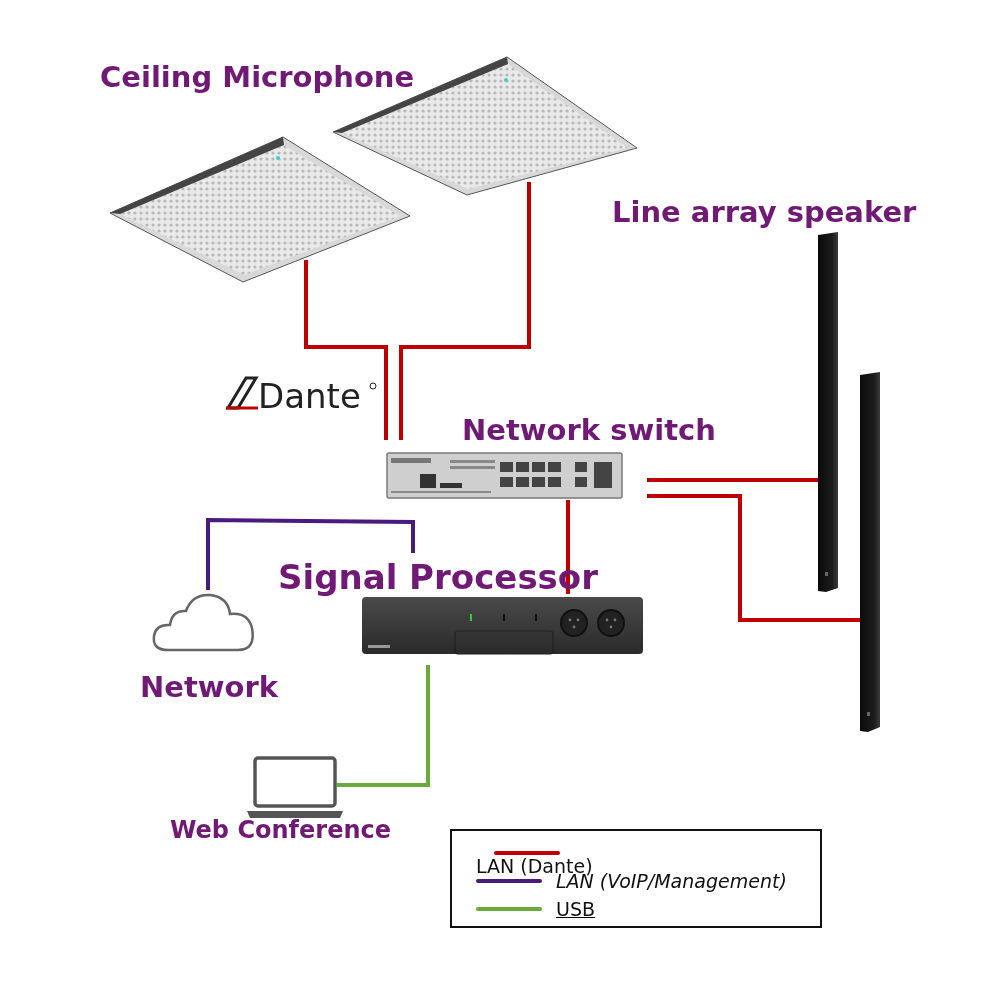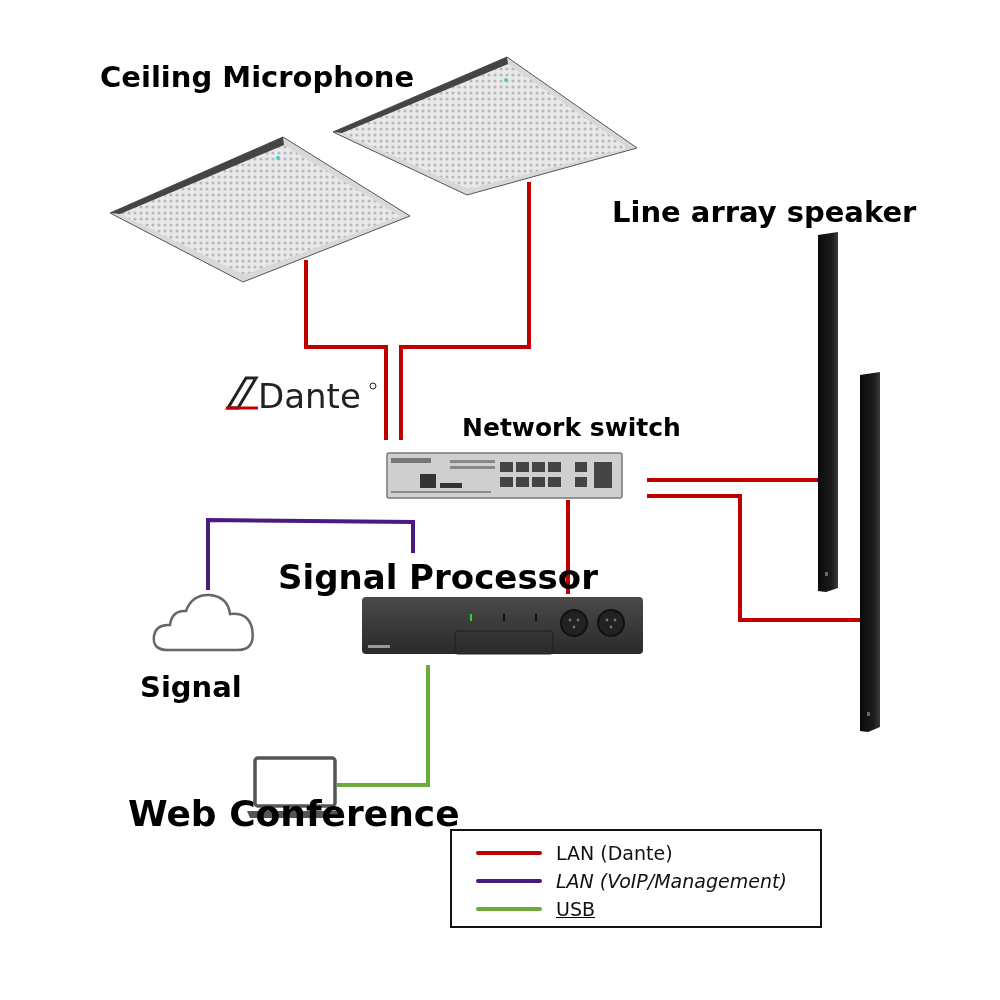--- a/index.html
+++ b/index.html
@@ -1,18 +1,18 @@
 <!DOCTYPE html>
 <html><head>
 <meta charset="utf-8">
 <style>
   html, body { margin:0; padding:0; background:#ffffff; }
   body { width:1000px; height:1000px; position:relative; overflow:hidden; font-family:"DejaVu Sans", sans-serif; }
   #stage { position:absolute; left:0; top:0; width:1000px; height:1000px; }
-  .lbl { position:absolute; font-family:"DejaVu Sans", sans-serif; font-weight:bold; color:#000000; white-space:nowrap; }
+  .lbl { position:absolute; font-family:"DejaVu Sans", sans-serif; font-weight:bold; color:#701a75; white-space:nowrap; }
   .legend { position:absolute; left:450px; top:829px; width:372px; height:99px; border:2px solid #111; background:#fff; box-sizing:border-box; }
   .legend-row { position:absolute; left:24px; height:28px; display:flex; align-items:center; }
   .legend-swatch { width:66px; height:4px; border-radius:2px; margin-right:14px; }
   .legend-text { font-family:"DejaVu Sans", sans-serif; font-size:19px; color:#111; }
 </style>
 </head>
 <body>
 
 <div id="stage">
   <svg width="1000" height="1000" viewBox="0 0 1000 1000" style="position:absolute;left:0;top:0;">
@@ -121,27 +121,27 @@
     <path d="M168,650 Q152,650 154,636 Q156,624 170,625 Q172,610 186,611 Q192,594 210,595 Q228,597 230,614 Q248,612 252,628 Q256,650 238,650 Z" fill="none" stroke="#666" stroke-width="2.5"></path>
 
     <g>
       <rect x="255" y="758" width="80" height="48" rx="3" fill="none" stroke="#555" stroke-width="3.5"></rect>
       <path d="M247,811 L343,811 L340,818 L250,818 Z" fill="#555"></path>
     </g>
   </svg>
 
   <div class="lbl" style="left:100px;top:60px;font-size:29px;">Ceiling Microphone</div>
   <div class="lbl" style="left:612px;top:195px;font-size:29px;">Line array speaker</div>
-  <div class="lbl" style="left:462px;top:413px;font-size:25px;">Network switch</div>
+  <div class="lbl" style="left:462px;top:413px;font-size:29px;">Network switch</div>
   <div class="lbl" style="left:278px;top:557px;font-size:34px;">Signal Processor</div>
-  <div class="lbl" style="left:140px;top:670px;font-size:29px;">Signal</div>
-  <div class="lbl" style="left:128px;top:793px;font-size:36px;width:305px;text-align:center;">Web Conference</div>
+  <div class="lbl" style="left:140px;top:670px;font-size:29px;">Network</div>
+  <div class="lbl" style="left:128px;top:816px;font-size:24px;width:305px;text-align:center;">Web Conference</div>
 
   <div class="legend">
-    <div class="legend-row" style="top:8px;">
+    <div class="legend-row" style="top:20px;flex-direction:column;">
       <div class="legend-swatch" style="background:#c00000;"></div>
       <span class="legend-text">LAN (Dante)</span>
     </div>
     <div class="legend-row" style="top:36px;font-style:italic;">
       <div class="legend-swatch" style="background:#4b1a7f;"></div>
       <span class="legend-text">LAN (VoIP/Management)</span>
     </div>
     <div class="legend-row" style="top:64px;text-decoration:underline;">
       <div class="legend-swatch" style="background:#6aab3a;"></div>
       <span class="legend-text">USB</span>

